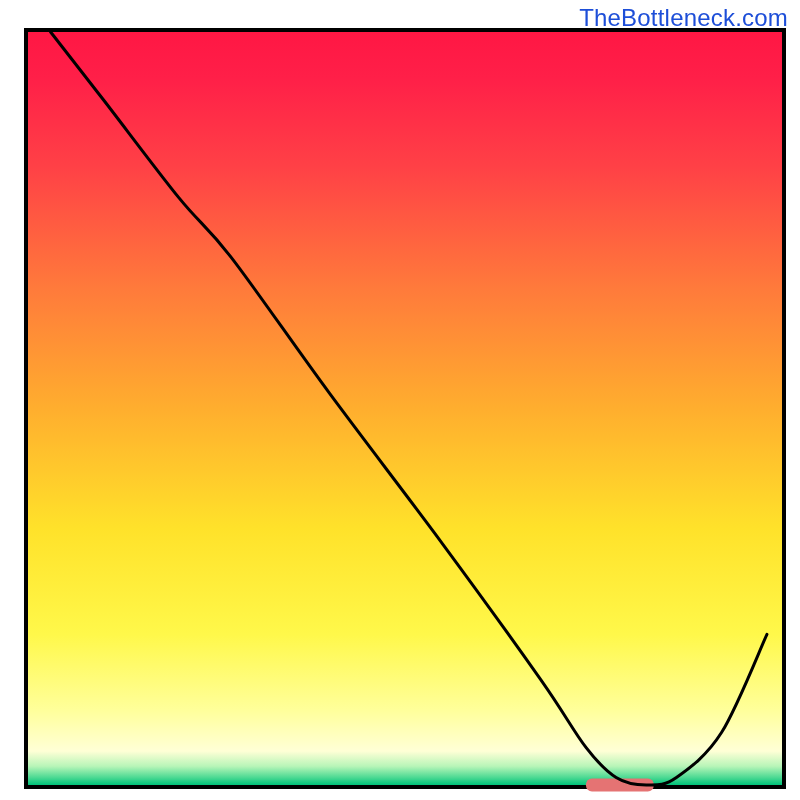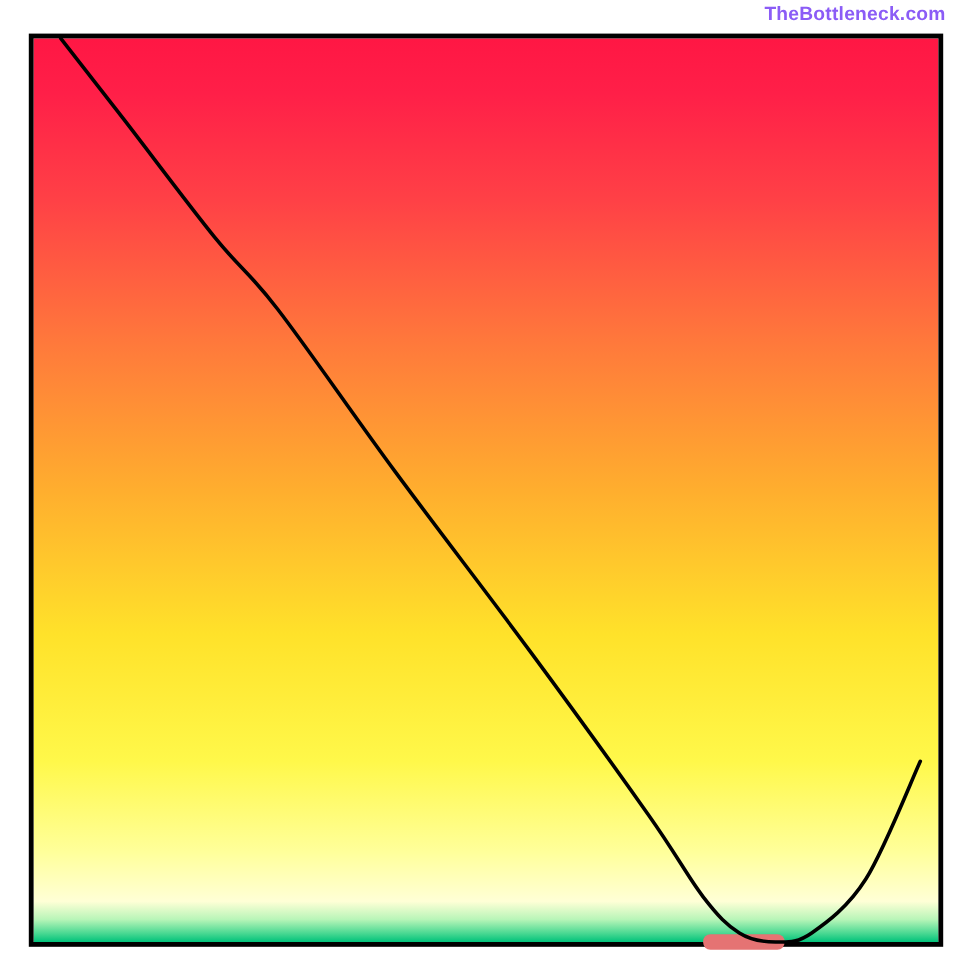--- a/index.html
+++ b/index.html
@@ -12,23 +12,23 @@
   }
   .wrap {
     position: relative;
     width: 800px;
     height: 800px;
   }
   .watermark {
     position: absolute;
     top: 4px;
     right: 12px;
-    font-size: 16px;
-    font-weight: 700;
-    color: #8b5cf6;
+    font-size: 24px;
+    font-weight: 400;
+    color: #1d4ed8;
     letter-spacing: 0.2px;
     z-index: 5;
   }
   svg.chart {
     position: absolute;
     top: 0;
     left: 0;
     width: 800px;
     height: 800px;
     display: block;

